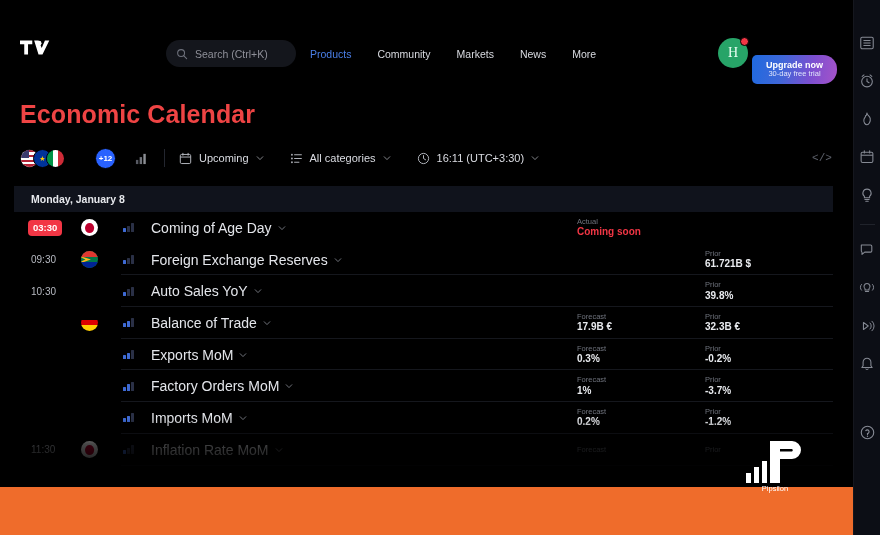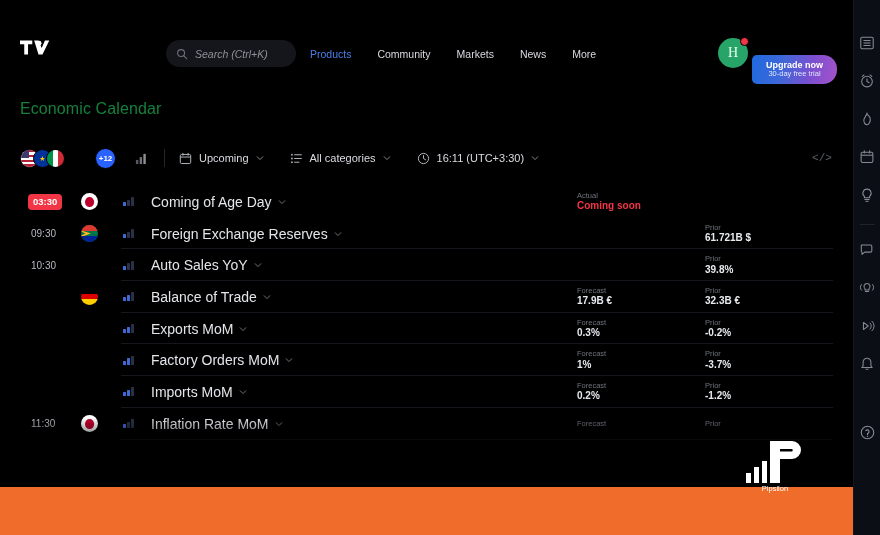--- a/index.html
+++ b/index.html
@@ -41,21 +41,20 @@
   .search-box {
     position: absolute;
     left: 166px; top: 40px;
     width: 130px; height: 27px;
     background: #14161c;
     border-radius: 14px;
     display: flex;
     align-items: center;
     padding: 0 10px;
     gap: 7px;
-    font-style: italic;
   }
   .search-icon { width: 12px; height: 12px; flex: none; opacity: .72; }
   .search-ph {
     font-size: 10.5px;
     color: #8f9099;
     white-space: nowrap;
   }
 
   .nav-links {
     position: absolute;
@@ -110,23 +109,23 @@
     line-height: 1.15;
     overflow: hidden;
   }
   .upgrade-main { font-size: 9px; color: #ffffff; font-weight: bold; white-space: nowrap; }
   .upgrade-sub { font-size: 7.5px; color: #dfe4fb; white-space: nowrap; }
 
   
   .page-title {
     position: absolute;
     left: 20px; top: 100px;
-    font-size: 16px;
-    font-weight: normal;
-    color: #15803d;
+    font-size: 25px;
+    font-weight: bold;
+    color: #ef4444;
     letter-spacing: .1px;
   }
 
   
   .toolbar {
     position: absolute;
     left: 20px; top: 143px;
     width: 813px; height: 30px;
     display: flex;
     align-items: center;
@@ -500,20 +499,21 @@
       <svg class="chev" viewBox="0 0 10 10">
         <path d="M1.5 3.4 L5 7 L8.5 3.4" fill="none" stroke="#b4b7be" stroke-width="1.2" stroke-linecap="round"></path>
       </svg>
     </div>
 
     <div class="code-btn">&lt;/&gt;</div>
   </div>
 
   <div class="cal">
 
+    <div class="date-hdr">Monday, January 8</div>
 
     <div class="row nosep">
       <div class="c-time">
         <span class="badge">03:30</span>
       </div>
       <div class="c-flag">
         <div class="fl f-jp"></div>
       </div>
       <div class="c-imp">
         <span class="imp-bar b1 on"></span>

